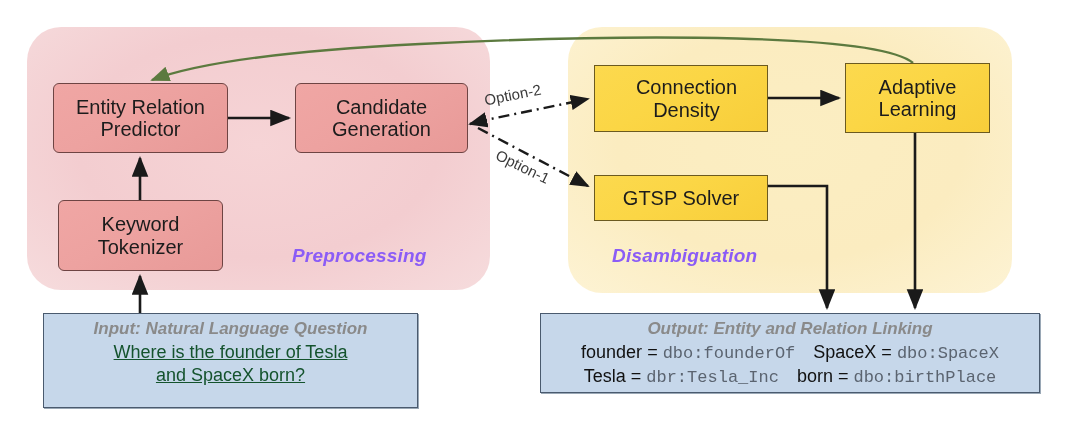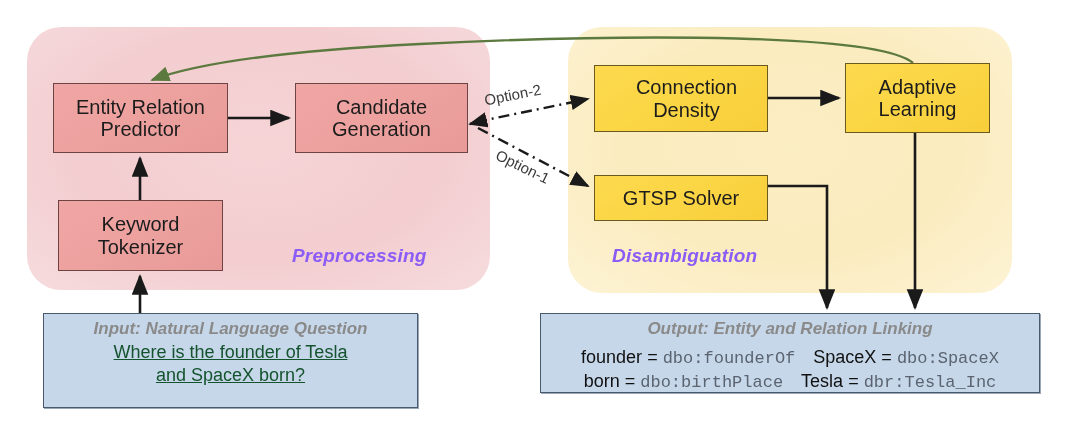--- a/index.html
+++ b/index.html
@@ -16,21 +16,21 @@
   .panel-label{position:absolute;font-style:italic;font-weight:bold;font-size:19px;
       color:#8b5cf6;letter-spacing:.2px;white-space:nowrap;}
   #label-pre{left:292px;top:245px;}
   #label-dis{left:612px;top:245px;}
 
   
   .box{position:absolute;border:1.6px solid #6b4a4a;display:flex;align-items:center;
        justify-content:center;text-align:center;line-height:1.12;color:#1c1c1c;
        font-size:20px;box-sizing:border-box;}
   .box.pink{background:linear-gradient(150deg,#f0a6a4 0%,#eda2a0 45%,#e89a98 100%);
-            border-color:#6e4443;}
+            border-color:#6e4443;border-radius:6px;}
   .box.yellow{background:linear-gradient(150deg,#fcd94e 0%,#fbd645 45%,#f8ce3a 100%);
             border-color:#6b5a20;}
   #box-erp{left:53px;top:83px;width:175px;height:70px;}
   #box-cg{left:295px;top:83px;width:173px;height:70px;}
   #box-kt{left:58px;top:200px;width:165px;height:71px;}
   #box-cd{left:594px;top:65px;width:174px;height:67px;padding-left:11px;}
   #box-al{left:845px;top:63px;width:145px;height:70px;}
   #box-gtsp{left:594px;top:175px;width:174px;height:46px;}
 
   
@@ -119,23 +119,23 @@
   <div class="io" id="io-input">
     <div class="io-title">Input: Natural Language Question</div>
     <div class="io-body">
       <span>Where is the founder of Tesla</span><br>
       <span>and SpaceX born?</span>
     </div>
   </div>
 
   <div class="io" id="io-output">
     <div class="io-title">Output: Entity and Relation Linking</div>
-    <div class="kv-row" style="margin-top:7px;">
+    <div class="kv-row" style="margin-top:2px;">
       <span><span>founder</span> <span>=</span> <span class="mono">dbo:founderOf</span></span>
       <span><span>SpaceX</span> <span>=</span> <span class="mono">dbo:SpaceX</span></span>
     </div>
     <div class="kv-row">
+      <span><span>Tesla</span> <span>=</span> <span class="mono">dbr:Tesla_Inc</span></span>
       <span><span>born</span> <span>=</span> <span class="mono">dbo:birthPlace</span></span>
-      <span><span>Tesla</span> <span>=</span> <span class="mono">dbr:Tesla_Inc</span></span>
     </div>
   </div>
 
 </div>
 
 </body></html>

